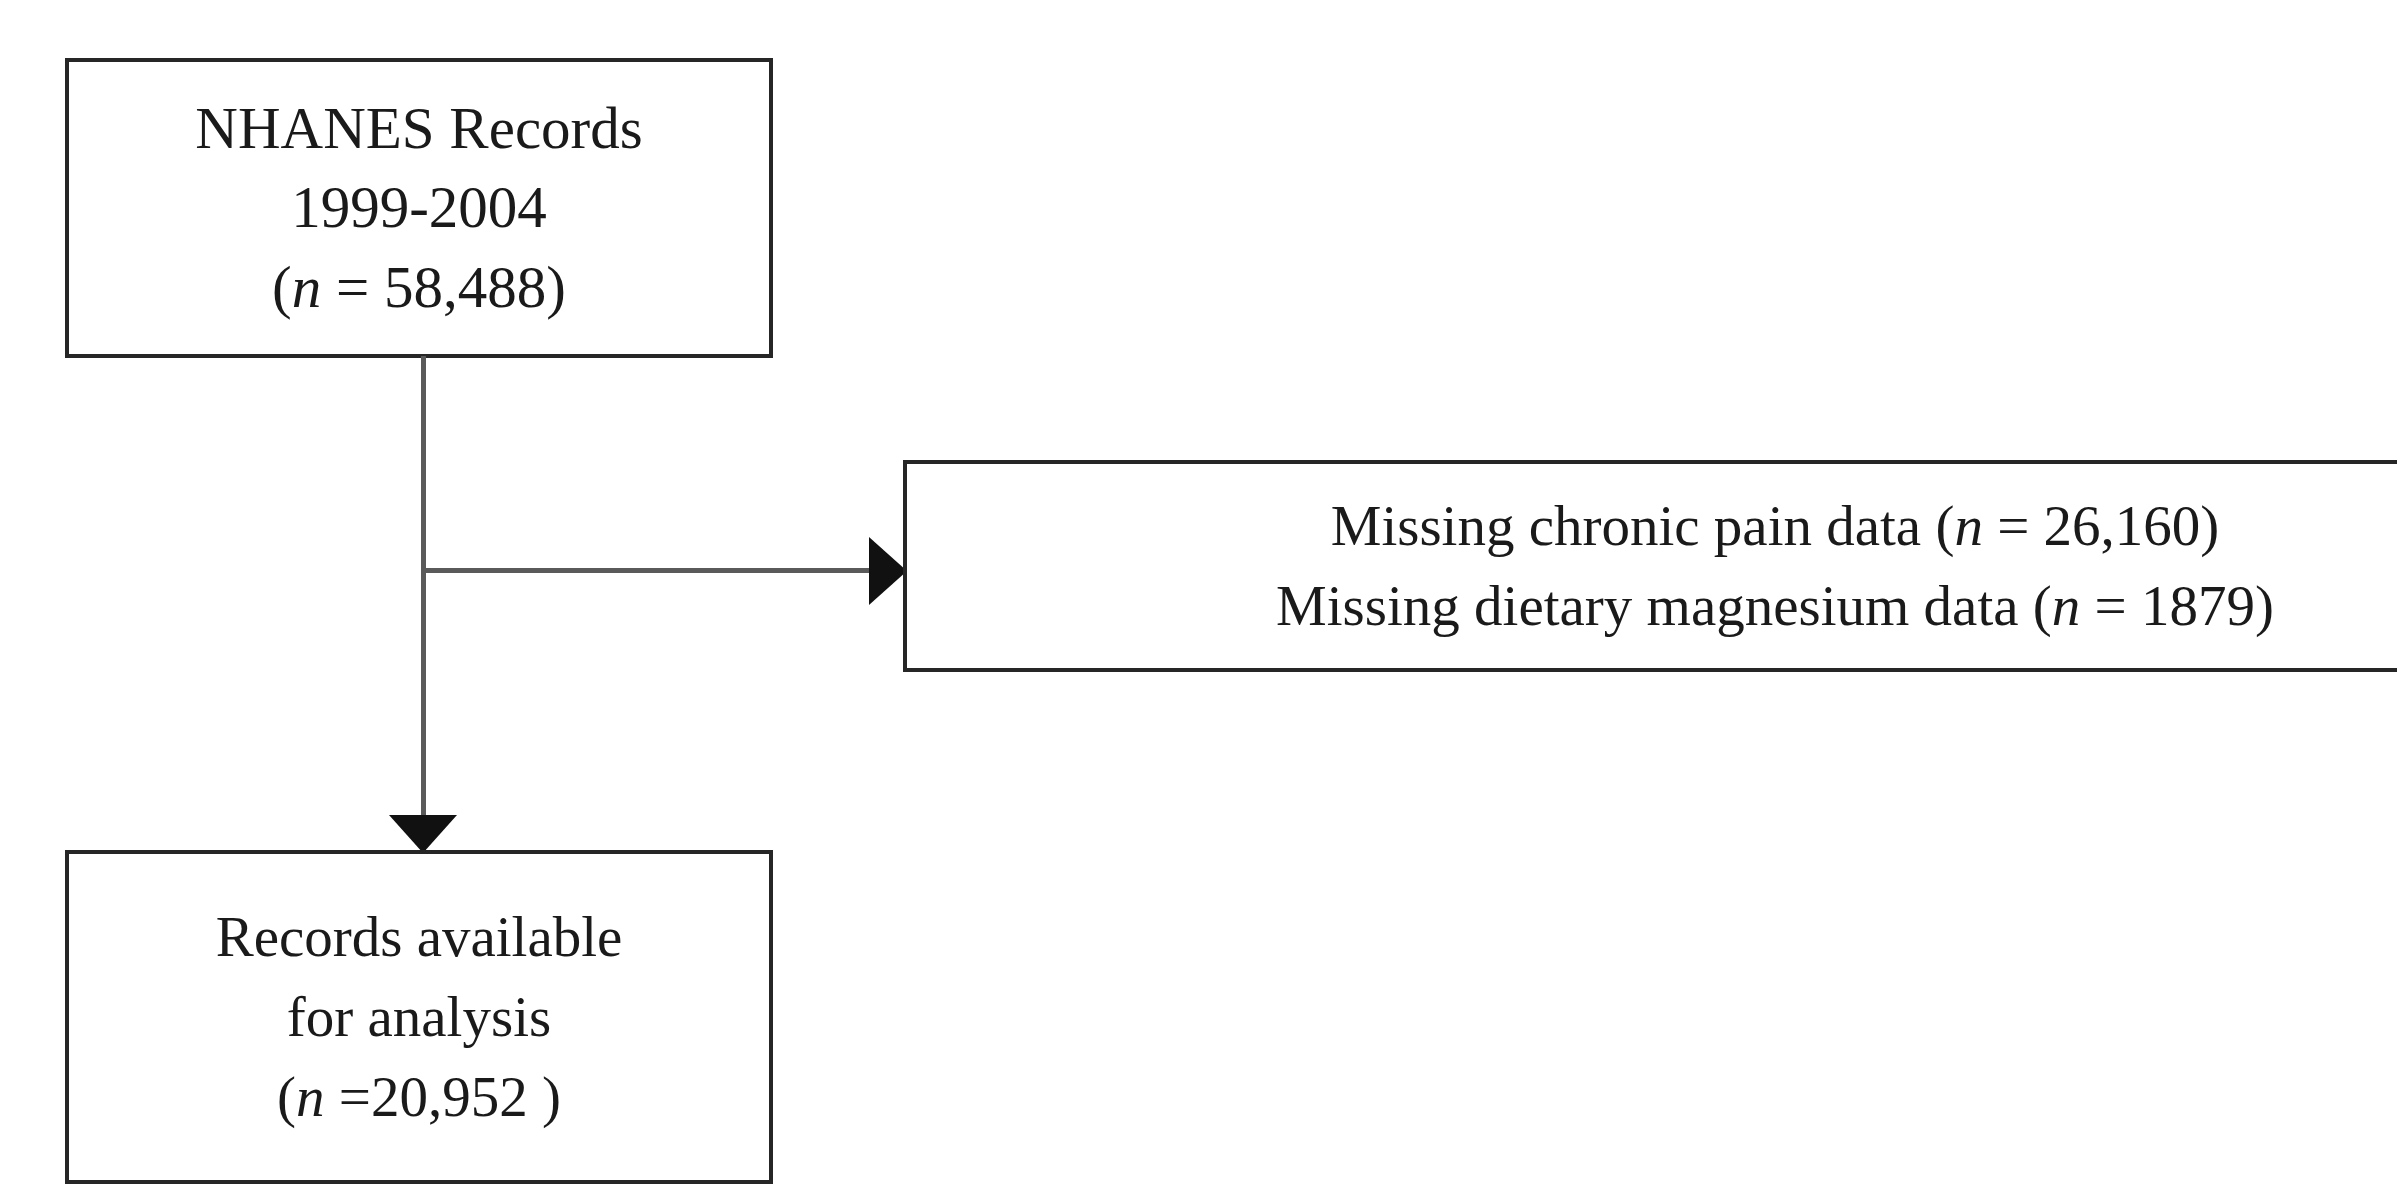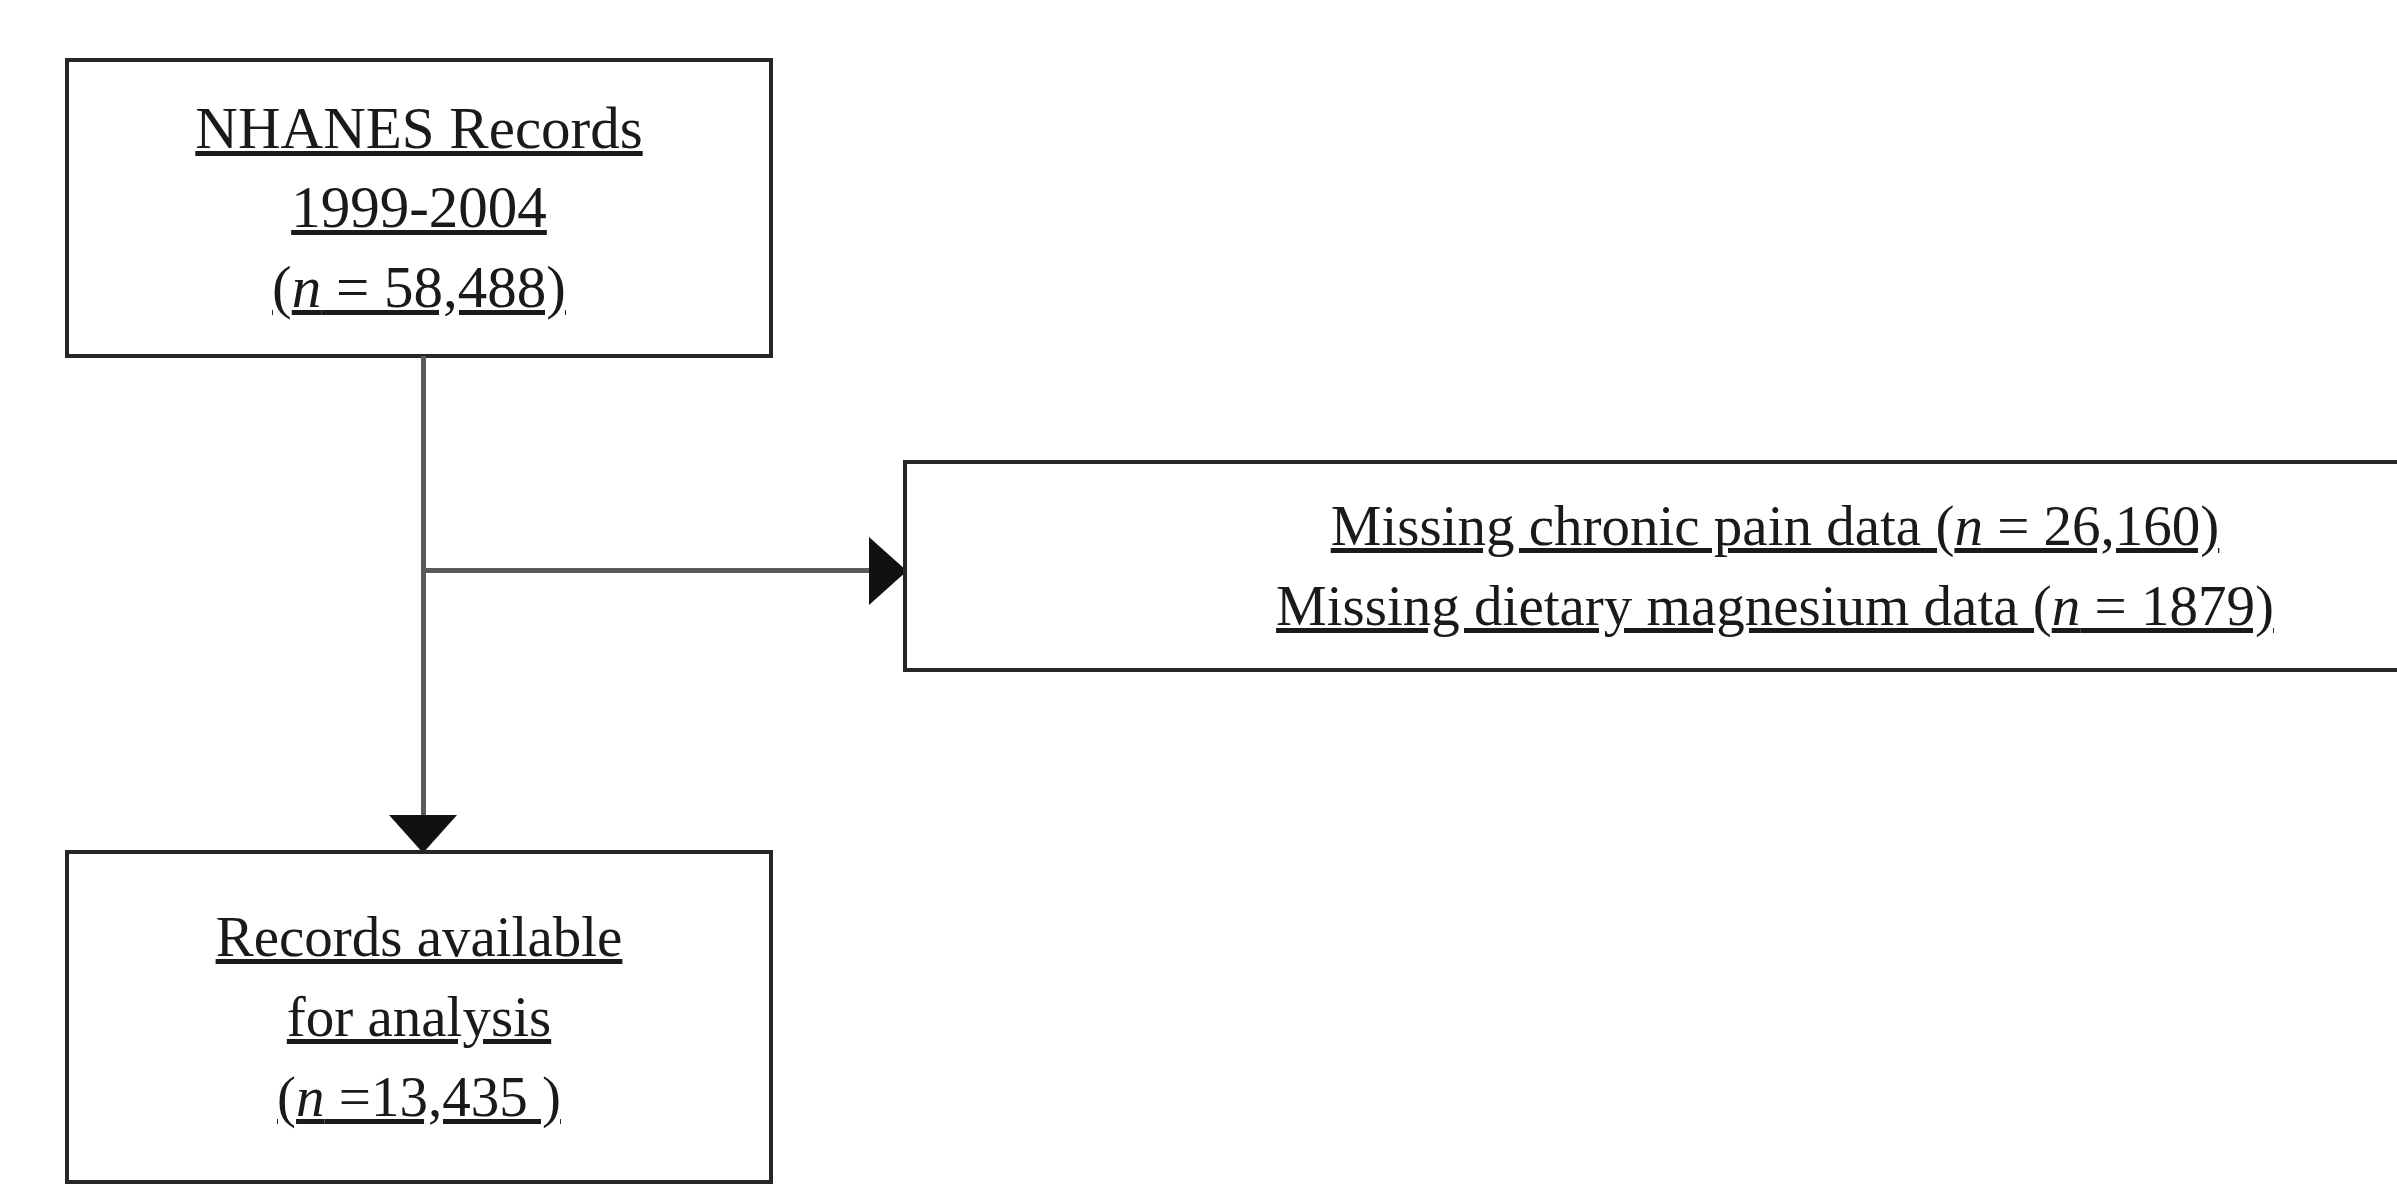--- a/index.html
+++ b/index.html
@@ -23,21 +23,20 @@
   .node {
     position: absolute;
     box-sizing: border-box;
     background: #ffffff;
     border: 4px solid #262626;
     display: flex;
     flex-direction: column;
     align-items: center;
     justify-content: center;
     text-align: right;
-    text-decoration: underline;
   }
   .node .line {
     display: block;
     white-space: nowrap;
     line-height: 1.30;
   }
 
   #node-source {
     left: 65px;
     top: 58px;
@@ -127,16 +126,16 @@
   <div class="arrowhead" id="arrow-down"></div>
 
   <div class="node" id="node-excluded">
     <span class="line"><span>Missing chronic pain data (</span><span class="it">n</span><span> = 26,160)</span></span>
     <span class="line"><span>Missing dietary magnesium data (</span><span class="it">n</span><span> = 1879)</span></span>
   </div>
 
   <div class="node" id="node-analysis">
     <span class="line">Records available</span>
     <span class="line">for analysis</span>
-    <span class="line"><span>(</span><span class="it">n</span><span> =13,435 )</span></span>
+    <span class="line"><span>(</span><span class="it">n</span><span> =20,952 )</span></span>
   </div>
 
 </div>
 
 </body></html>

